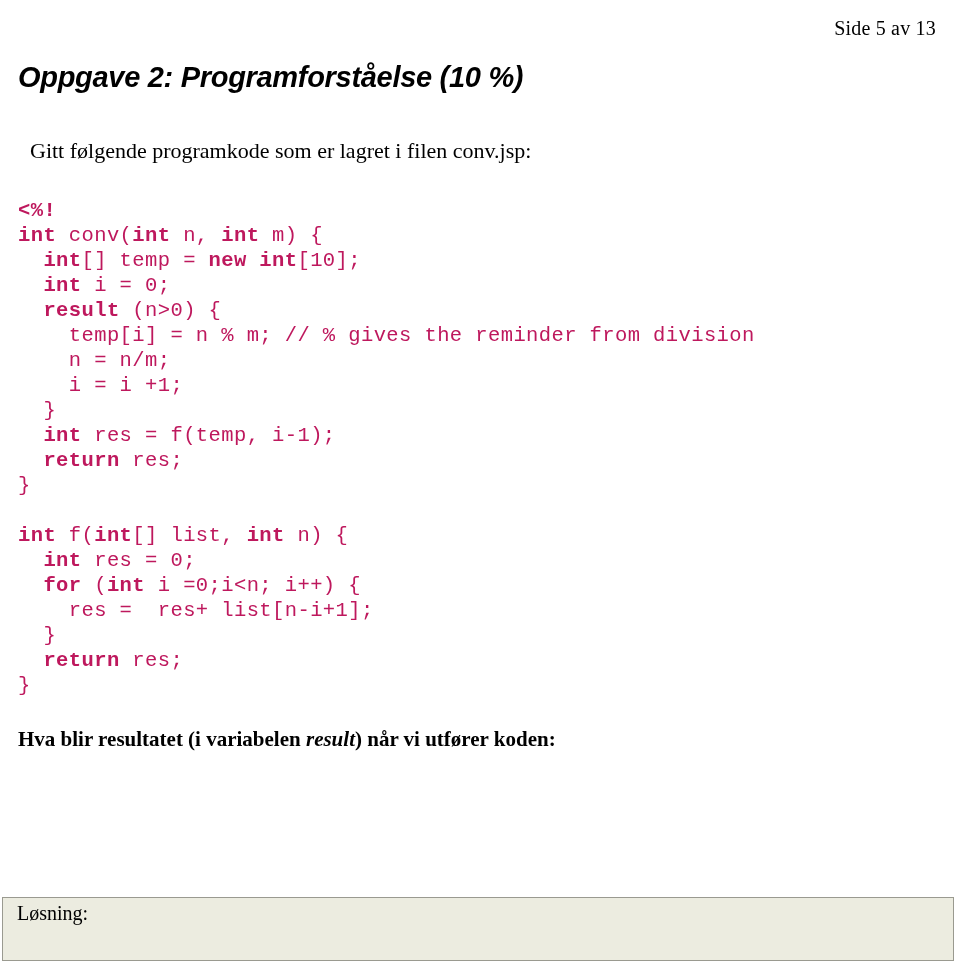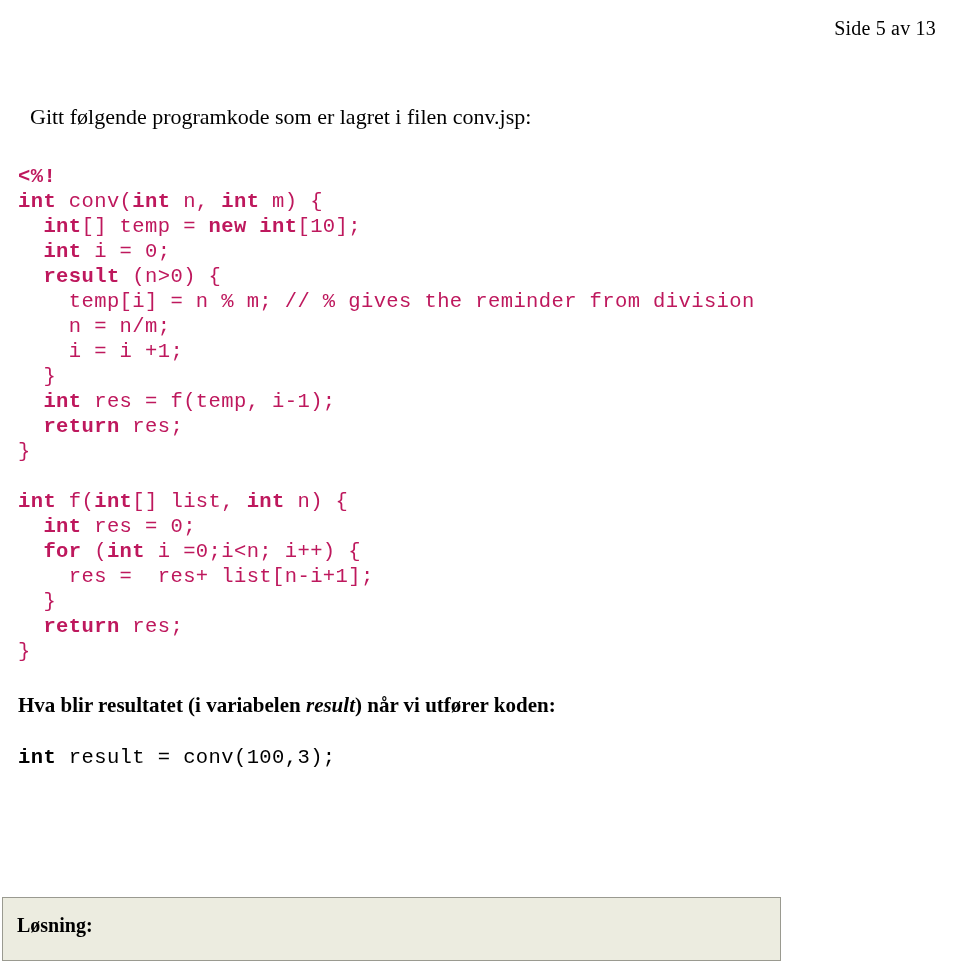--- a/index.html
+++ b/index.html
@@ -101,28 +101,27 @@
     white-space: nowrap;
     font-weight: bold;
   }
   p.question i { font-style: italic; }
 
   
   .solution-box {
     position: absolute;
     left: 2px;
     top: 897px;
-    width: 779px;
+    width: 952px;
     height: 64px;
     box-sizing: border-box;
     background: #ecece0;
     border: 1px solid #9a9a90;
     border-top-color: #b5b5aa;
-    padding: 15px 0 0 14px;
-    font-weight: bold;
+    padding: 3px 0 0 14px;
   }
   .solution-label {
     font-family: "Liberation Serif", "DejaVu Serif", serif;
     font-size: 20px;
     line-height: 25px;
     white-space: nowrap;
   }
   .solution-value {
     font-family: "Liberation Mono", "DejaVu Sans Mono", monospace;
     font-size: 20.5px;
@@ -133,20 +132,21 @@
 </style>
 </head>
 <body>
 
 <div class="page">
 
   <div class="page-header">Side 5 av 13</div>
 
   <div class="content">
 
+    <h1 class="task-title">Oppgave 2: Programforståelse (10 %)</h1>
 
     <div class="spacer-title-lead"></div>
 
     <p class="lead">Gitt følgende programkode som er lagret i filen conv.jsp:</p>
 
     <div class="spacer-lead-code"></div>
 
     <pre class="code" id="code-block"><b>&lt;%!</b>
 <b>int</b> conv(<b>int</b> n, <b>int</b> m) {
   <b>int</b>[] temp = <b>new int</b>[10];
@@ -167,21 +167,20 @@
   }
   <b>return</b> res;
 }</pre>
 
     <div class="spacer-code-q"></div>
 
     <p class="question"><span>Hva blir resultatet (i variabelen </span><i>result</i><span>) når vi utfører koden:</span></p>
 
     <div class="spacer-q-call"></div>
 
-    <pre class="call" id="call-block"><b>int</b> result = conv(100,3);</pre>
 
   </div>
 
   <div class="solution-box" style="background: rgb(236, 236, 224); border-color: rgb(154, 154, 144);">
     <div class="solution-label">Løsning:</div>
   </div>
 
 </div>
 
 </body></html>

